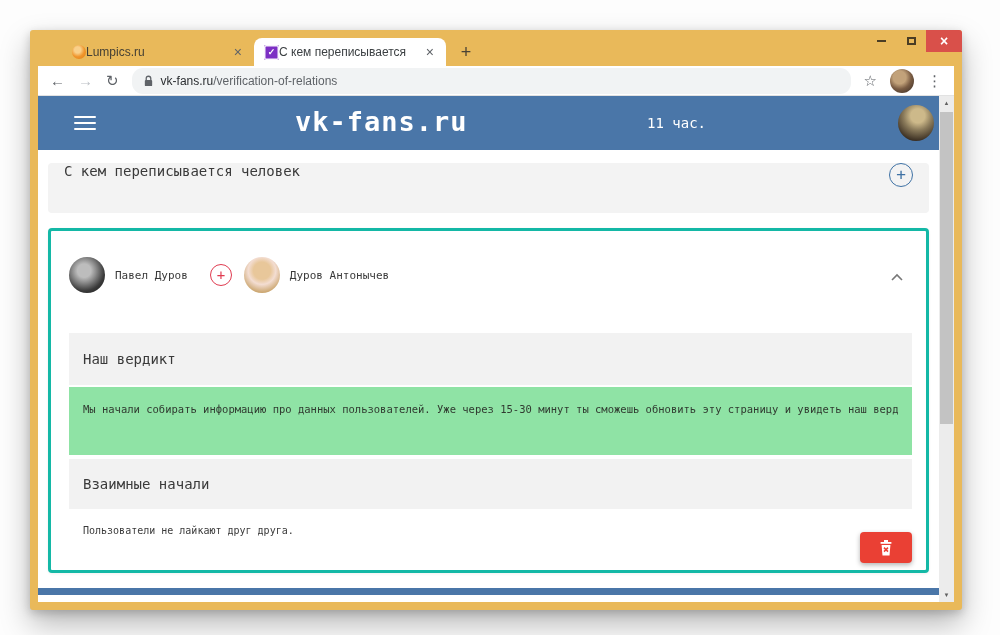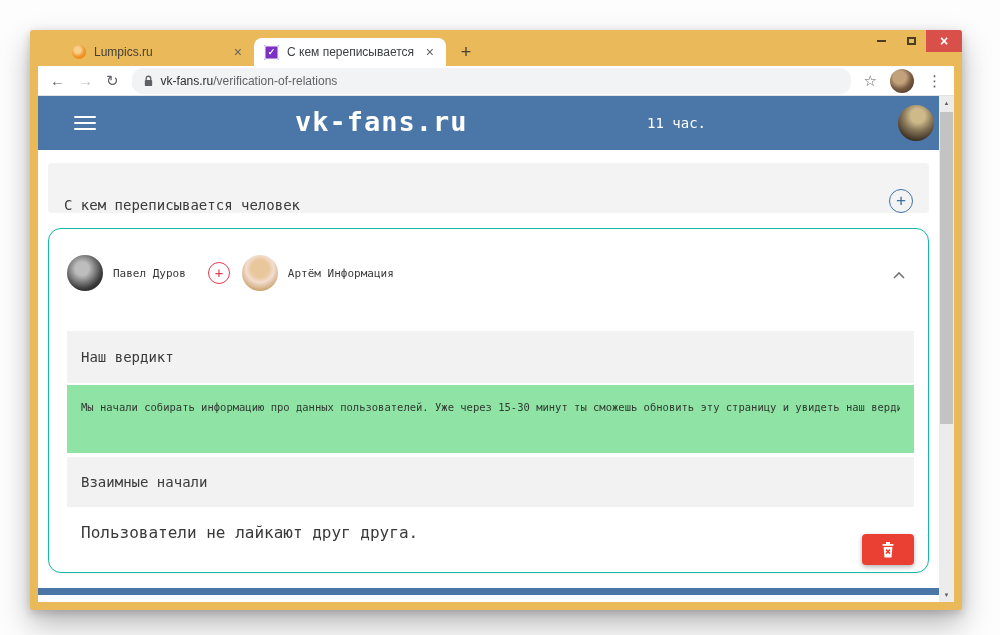--- a/index.html
+++ b/index.html
@@ -17,21 +17,21 @@
     background:#e9b95a; border-radius:3px;
     box-shadow:0 14px 30px rgba(0,0,0,.28), 0 3px 10px rgba(0,0,0,.18);
   }
 
   
   .tabstrip {
     position:absolute; left:8px; right:8px; top:0; height:36px;
     display:flex; align-items:flex-end; padding-left:24px;
   }
   .tab {
-    height:28px; width:192px; display:flex; align-items:center; gap:8px;
+    height:28px; width:192px; display:flex; align-items:center; 
     padding:0 10px; font-size:12px; color:#454034; white-space:nowrap;
   }
   .tab.active { background:#fff; border-radius:8px 8px 0 0; color:#3c4043; }
   .tab-label { flex:1; overflow:hidden; text-overflow:ellipsis; }
   .tab-close { font-size:14px; color:#5f6368; line-height:1; padding:0 2px; }
   .fav-orange {
     width:14px; height:14px; border-radius:50%; flex:0 0 14px;
     background:radial-gradient(circle at 40% 35%, #f9d08a 0 25%, #f0962d 55%, #e07b10 100%);
   }
   .fav-purple {
@@ -100,52 +100,52 @@
     position:absolute; right:5px; top:9px; width:36px; height:36px; border-radius:50%;
     background:radial-gradient(circle at 55% 30%, #cdb98a 0 22%, #8a7a5a 45%, #3a2e22 78%, #20180f 100%);
   }
 
   
   .page { position:absolute; left:0; right:0; top:54px; bottom:7px; background:#fff; }
   .site-footer { position:absolute; left:0; right:0; bottom:0; height:7px; background:#4a76a8; }
 
   .title-panel {
     margin:13px 10px 0; height:50px; background:#f3f3f3; border-radius:4px;
-    display:flex; align-items:flex-end; padding:0 16px; font-size:14px; color:#3a3a3a;
+    display:flex; align-items:flex-start; padding:0 16px; font-size:14px; color:#3a3a3a;
   }
   .flex-spacer { flex:1; }
   .plus-circle {
     width:24px; height:24px; border-radius:50%; display:flex; align-items:center;
     justify-content:center; font-size:16px; line-height:1;
   }
   .plus-blue { border:1.5px solid #3f72a5; color:#3f72a5; }
   .plus-red { width:22px; height:22px; border:1.5px solid #e03b50; color:#e03b50; font-size:14px; margin:0 12px; }
 
   .card {
     position:relative; margin:15px 10px 0; height:345px; background:#fff;
-    border:1px solid #14b8a6; border-radius:13px; box-shadow:0 1px 3px rgba(0,0,0,.06);
+    border:3px solid #14b8a6; border-radius:4px; box-shadow:0 1px 3px rgba(0,0,0,.06);
   }
   .pair-row { display:flex; align-items:center; padding:26px 18px 0; }
   .avatar-36 { width:36px; height:36px; border-radius:50%; flex:0 0 36px; }
   .avatar-durov { background:radial-gradient(circle at 42% 38%, #bdbdbd 0 22%, #8f8f8f 38%, #3a3a3a 66%, #141414 100%); }
   .avatar-artem { background:radial-gradient(circle at 50% 38%, #e8c79a 0 30%, #f3ddd2 48%, #c9a36a 78%, #a87f4e 100%); }
   .pair-name { font-size:11px; color:#3a3a3a; margin:0 10px; white-space:nowrap; }
   .chevron { margin-left:auto; margin-right:4px; }
 
   .band {
     margin:40px 14px 0 18px; height:52px; background:#f2f2f2;
     display:flex; align-items:center; padding:0 14px; font-size:14px; color:#3a3a3a;text-align:center;
   }
   .band.likes { margin-top:4px; height:50px; }
   .green-box {
     margin:2px 14px 0 18px; height:68px; background:#8fe3a5;
     padding:10px 14px; font-size:10.5px; color:#303a30; line-height:24px;
   }
   .green-line { white-space:nowrap; overflow:hidden; }
-  .plain-text { margin:16px 14px 0 18px; padding-left:14px; font-size:16px; color:#3a3a3a; }
+  .plain-text { margin:16px 14px 0 18px; padding-left:14px; font-size:10px; color:#3a3a3a; }
 
   .delete-btn {
     position:absolute; right:14px; bottom:7px; width:52px; height:31px;
     background:#ea4034; border-radius:4px; display:flex; align-items:center;
     justify-content:center; box-shadow:0 2px 5px rgba(0,0,0,.3);
   }
 </style>
 </head>
 <body>
 
@@ -213,21 +213,21 @@
           <span class="plus-circle plus-blue">+</span>
         </div>
 
         <div class="card">
 
           <div class="pair-row">
             <span class="avatar-36 avatar-durov"></span>
             <span class="pair-name">Павел Дуров</span>
             <span class="plus-circle plus-red">+</span>
             <span class="avatar-36 avatar-artem"></span>
-            <span class="pair-name">Артём Информация</span>
+            <span class="pair-name">Дуров Антонычев</span>
             <span class="chevron">
               <svg width="14" height="8" viewBox="0 0 14 8">
                   <path d="M2 7 L7 2 L12 7" stroke="#777" stroke-width="1.6" fill="none"></path>
                 </svg>
             </span>
           </div>
 
           <div class="band">
             <span>Наш вердикт</span>
           </div>

